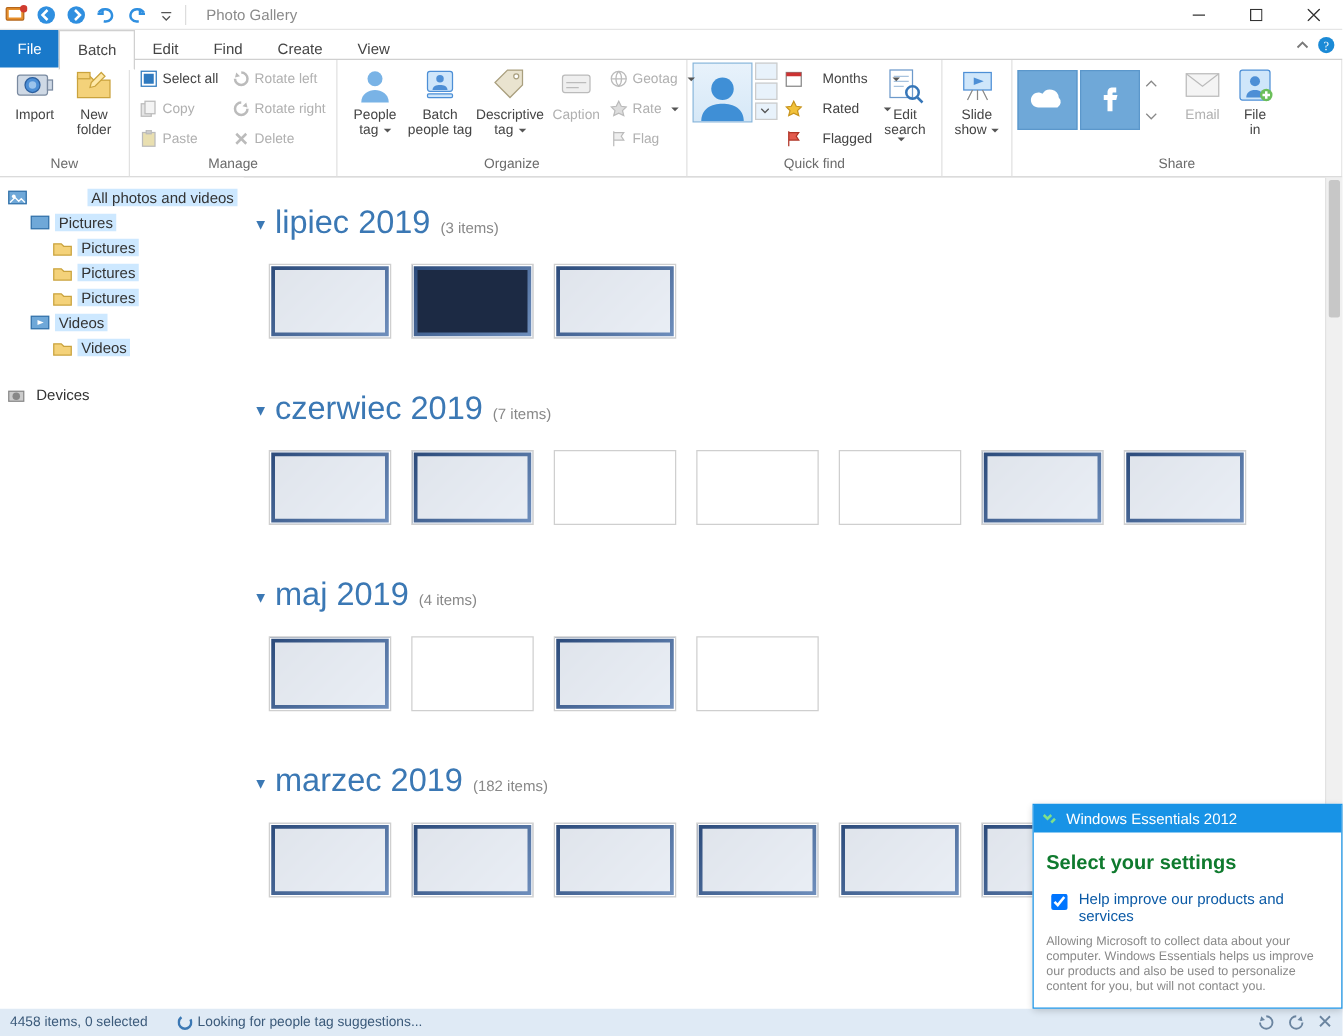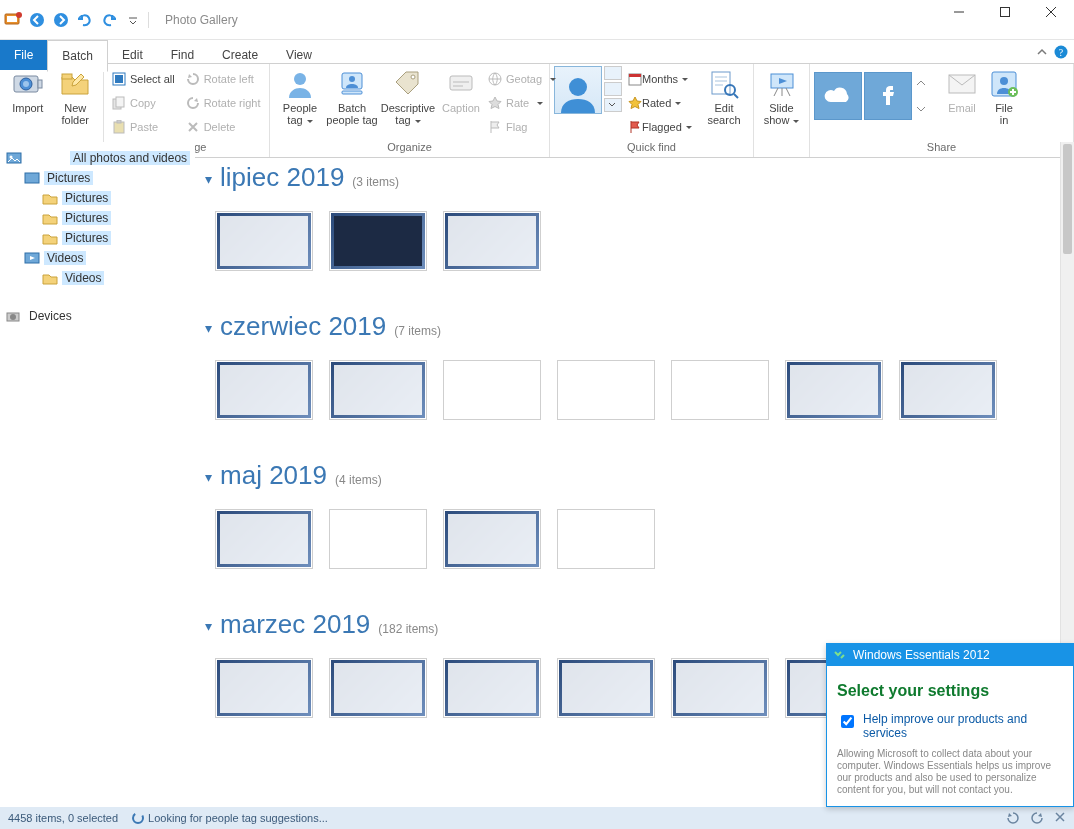--- a/index.html
+++ b/index.html
@@ -1,20 +1,20 @@
 <!DOCTYPE html>
 <html><head>
 <meta charset="utf-8">
 <style>
   * { box-sizing: border-box; }
   html, body { margin:0; padding:0; width:1074px; height:829px; font-family: "Segoe UI", Tahoma, sans-serif; font-size:12px; color:#333; background:#fff; overflow:hidden; }
   svg { display:block; }
 
   
-  #titlebar { height:40px; background:#fff; display:flex; align-items:center; border-bottom:1px solid #e5e5e5; position:relative;text-align:right; }
+  #titlebar { height:24px; background:#fff; display:flex; align-items:center; border-bottom:1px solid #e5e5e5; position:relative;text-align:right; }
   #appicon { width:18px; height:18px; margin:0 4px; }
   .qat { display:flex; align-items:center; gap:2px; }
   .qat .qbtn { width:22px; height:20px; display:flex; align-items:center; justify-content:center; }
   #title-text { margin-left:12px; color:#8a8a8a; }
   .winbtns { position:absolute; right:0; top:0; display:flex; }
   .winbtn { width:46px; height:24px; display:flex; align-items:center; justify-content:center; color:#555; }
 
   
   #tabstrip { height:24px; background:#fff; display:flex; align-items:stretch; position:relative; border-bottom:1px solid #d0d0d0;}
   .tab { padding:15px 14px; display:flex; align-items:center; font-size:12px; color:#444; }
@@ -37,21 +37,21 @@
   .smallbtn { height:22px; display:flex; align-items:center; gap:4px; padding:0 4px; font-size:11px; color:#444;}
   .smallbtn.disabled { color:#b0b0b0; }
 
   .dd-caret::after { content:""; display:inline-block; border:3px solid transparent; border-top-color:#555; margin-left:4px; transform:translateY(2px);}
 
   .avatar-square { width:48px; height:48px; border:1px solid #88b6db; background:linear-gradient(#e8f2fb,#d6e8f7); display:flex; align-items:flex-end; justify-content:center; overflow:hidden; }
   .avatar-square svg { width:42px; height:42px; }
   .palette { width:18px; display:flex; flex-direction:column; gap:2px; margin-left:2px;}
   .palette div{height:14px;border:1px solid #ccc;}
 
-  .starrow { height:22px; display:flex; align-items:center; gap:0; font-size:11px; color:#444;}
+  .starrow { height:22px; display:flex; align-items:center; gap:16px; font-size:11px; color:#444;}
 
   .sharebtn { width:48px; height:48px; border:1px solid #c9c9c9; display:flex; align-items:center; justify-content:center; background:#f4f4f4; margin-right:2px;}
   .sharebtn.primary { background:#6fa8d8; border-color:#5b97cb;}
   .shareicons { display:flex; }
 
   
   #main { position:absolute; top:142px; left:0; right:0; bottom:22px; display:flex; }
   #nav { width:195px; border-right:0; padding:6px 2px; overflow:hidden; background:#fff;}
   .nav-item { display:flex; align-items:center; gap:4px; height:20px; padding-left:4px;}
   .nav-item.sel > .nodelabel { background:#cde8ff;margin-left:44px; }
@@ -75,21 +75,21 @@
 
   
   #popup { position:absolute; right:0; bottom:22px; width:248px; background:#fff; border:1px solid #1893e6; box-shadow:0 2px 6px rgba(0,0,0,.2); z-index:10;}
   #popup .pt { height:22px; background:#1893e6; color:#fff; display:flex; align-items:center; gap:6px; padding:0 6px; font-size:12px;}
   #popup .pbody{ padding:10px;}
   #popup h2{ margin:6px 0 12px 0; font-size:16px; font-weight:600; color:#0f7a2e;}
   #popup label{display:flex; align-items:flex-start; gap:6px; font-size:12px; color:#0b5aa6;}
   #popup .fine{font-size:10px; color:#888; margin-top:8px; line-height:12px;}
 
   
-  #status { position:absolute; left:0; right:0; bottom:0; height:22px; background:#dfeaf5; display:flex; align-items:center; padding:0 8px; font-size:11px; color:#3b5a7a; gap:14px;}
+  #status { position:absolute; left:0; right:0; bottom:0; height:22px; background:#dfeaf5; display:flex; align-items:center; padding:0 8px; font-size:11px; color:#3b5a7a; gap:24px;}
   #status .right{margin-left:auto; display:flex; gap:10px; color:#6b85a0;}
 </style>
 </head>
 <body>
 
 <div id="titlebar">
   <span id="appicon">
     <svg viewBox="0 0 18 18">
         <rect x="1" y="3" width="14" height="10" rx="1" fill="#e78f2a" stroke="#b4651a"></rect>
         <rect x="3" y="5" width="10" height="6" fill="#fff"></rect>

